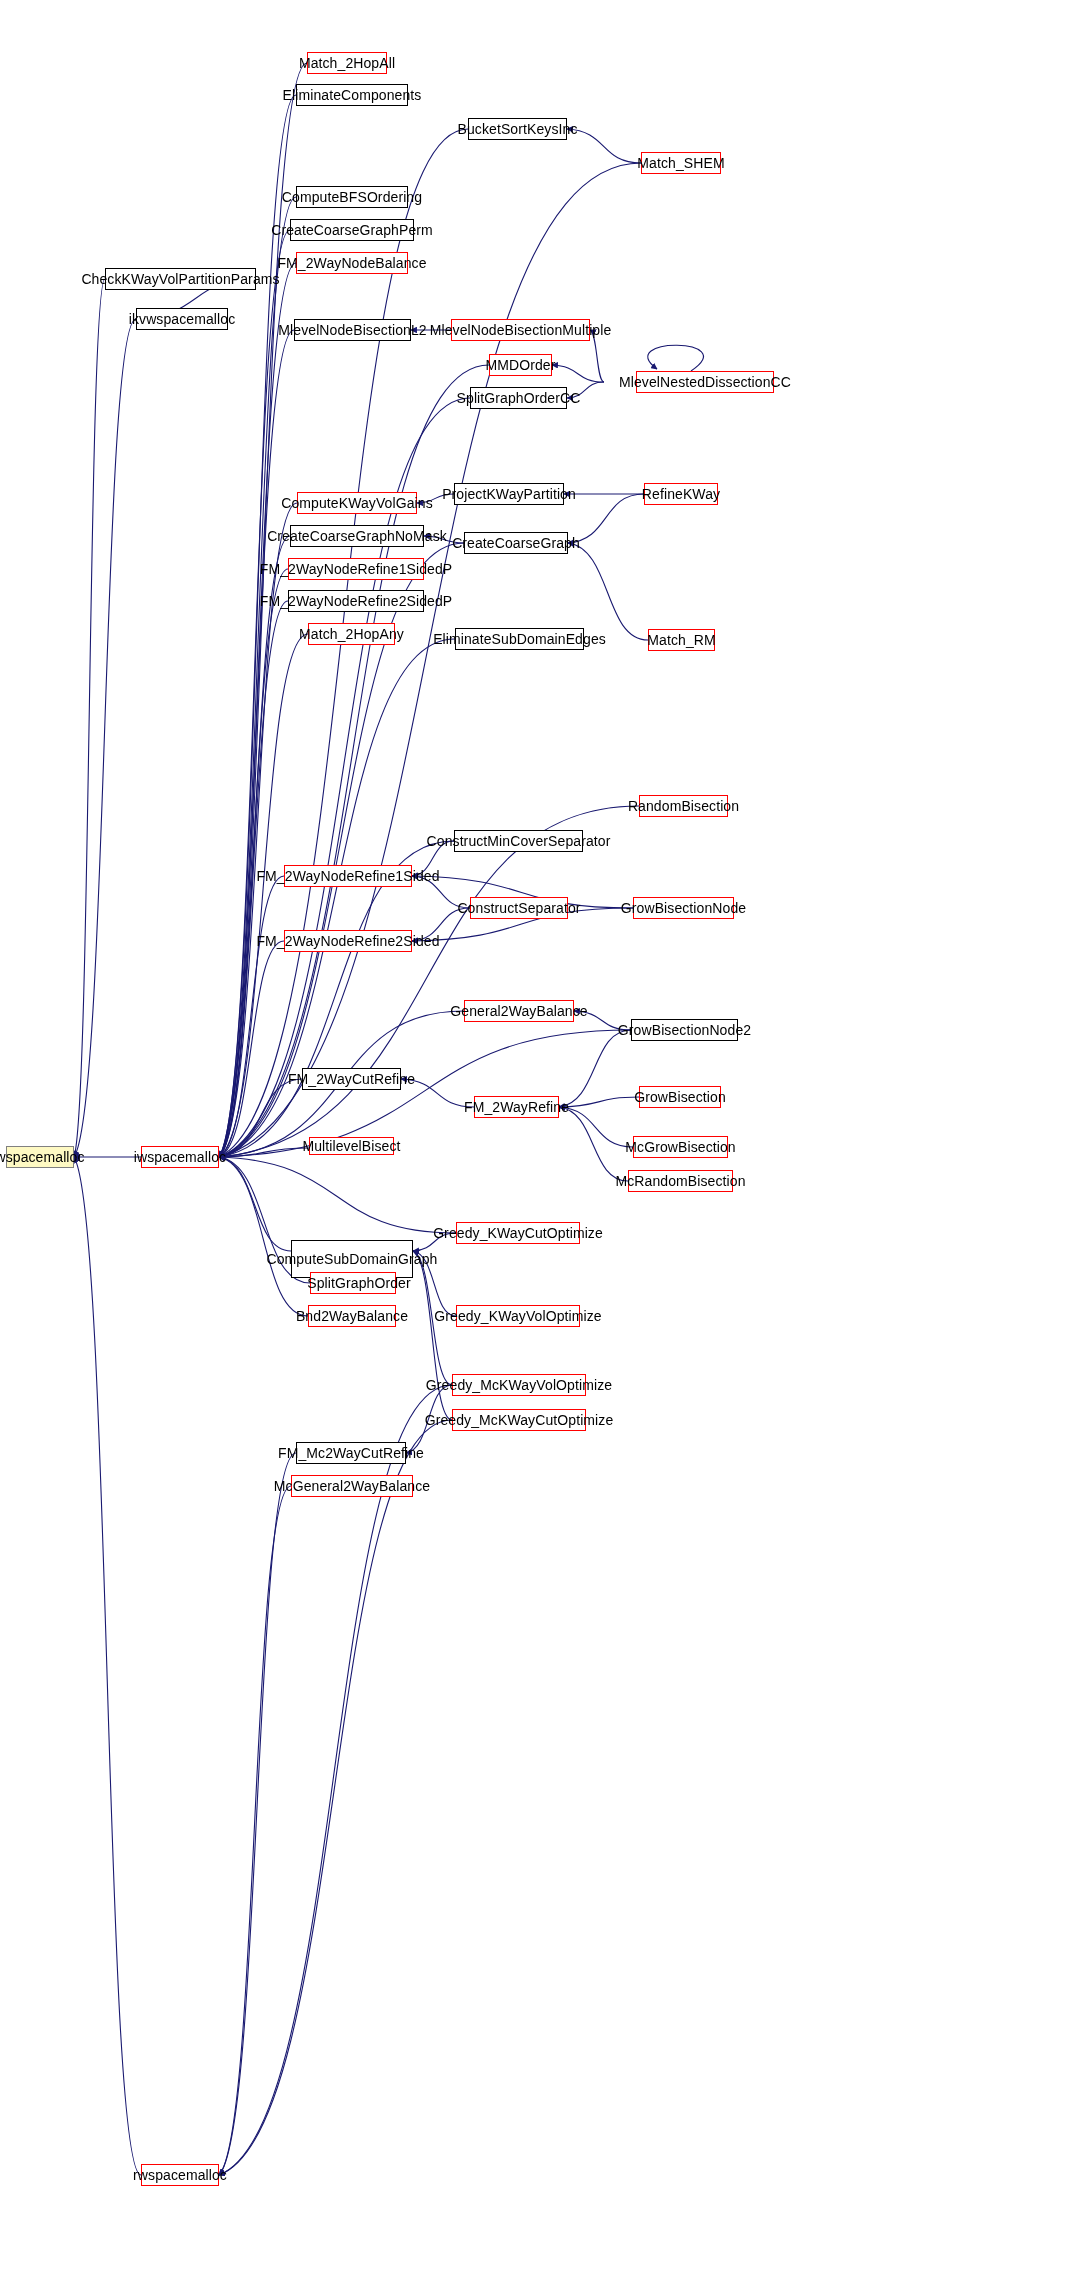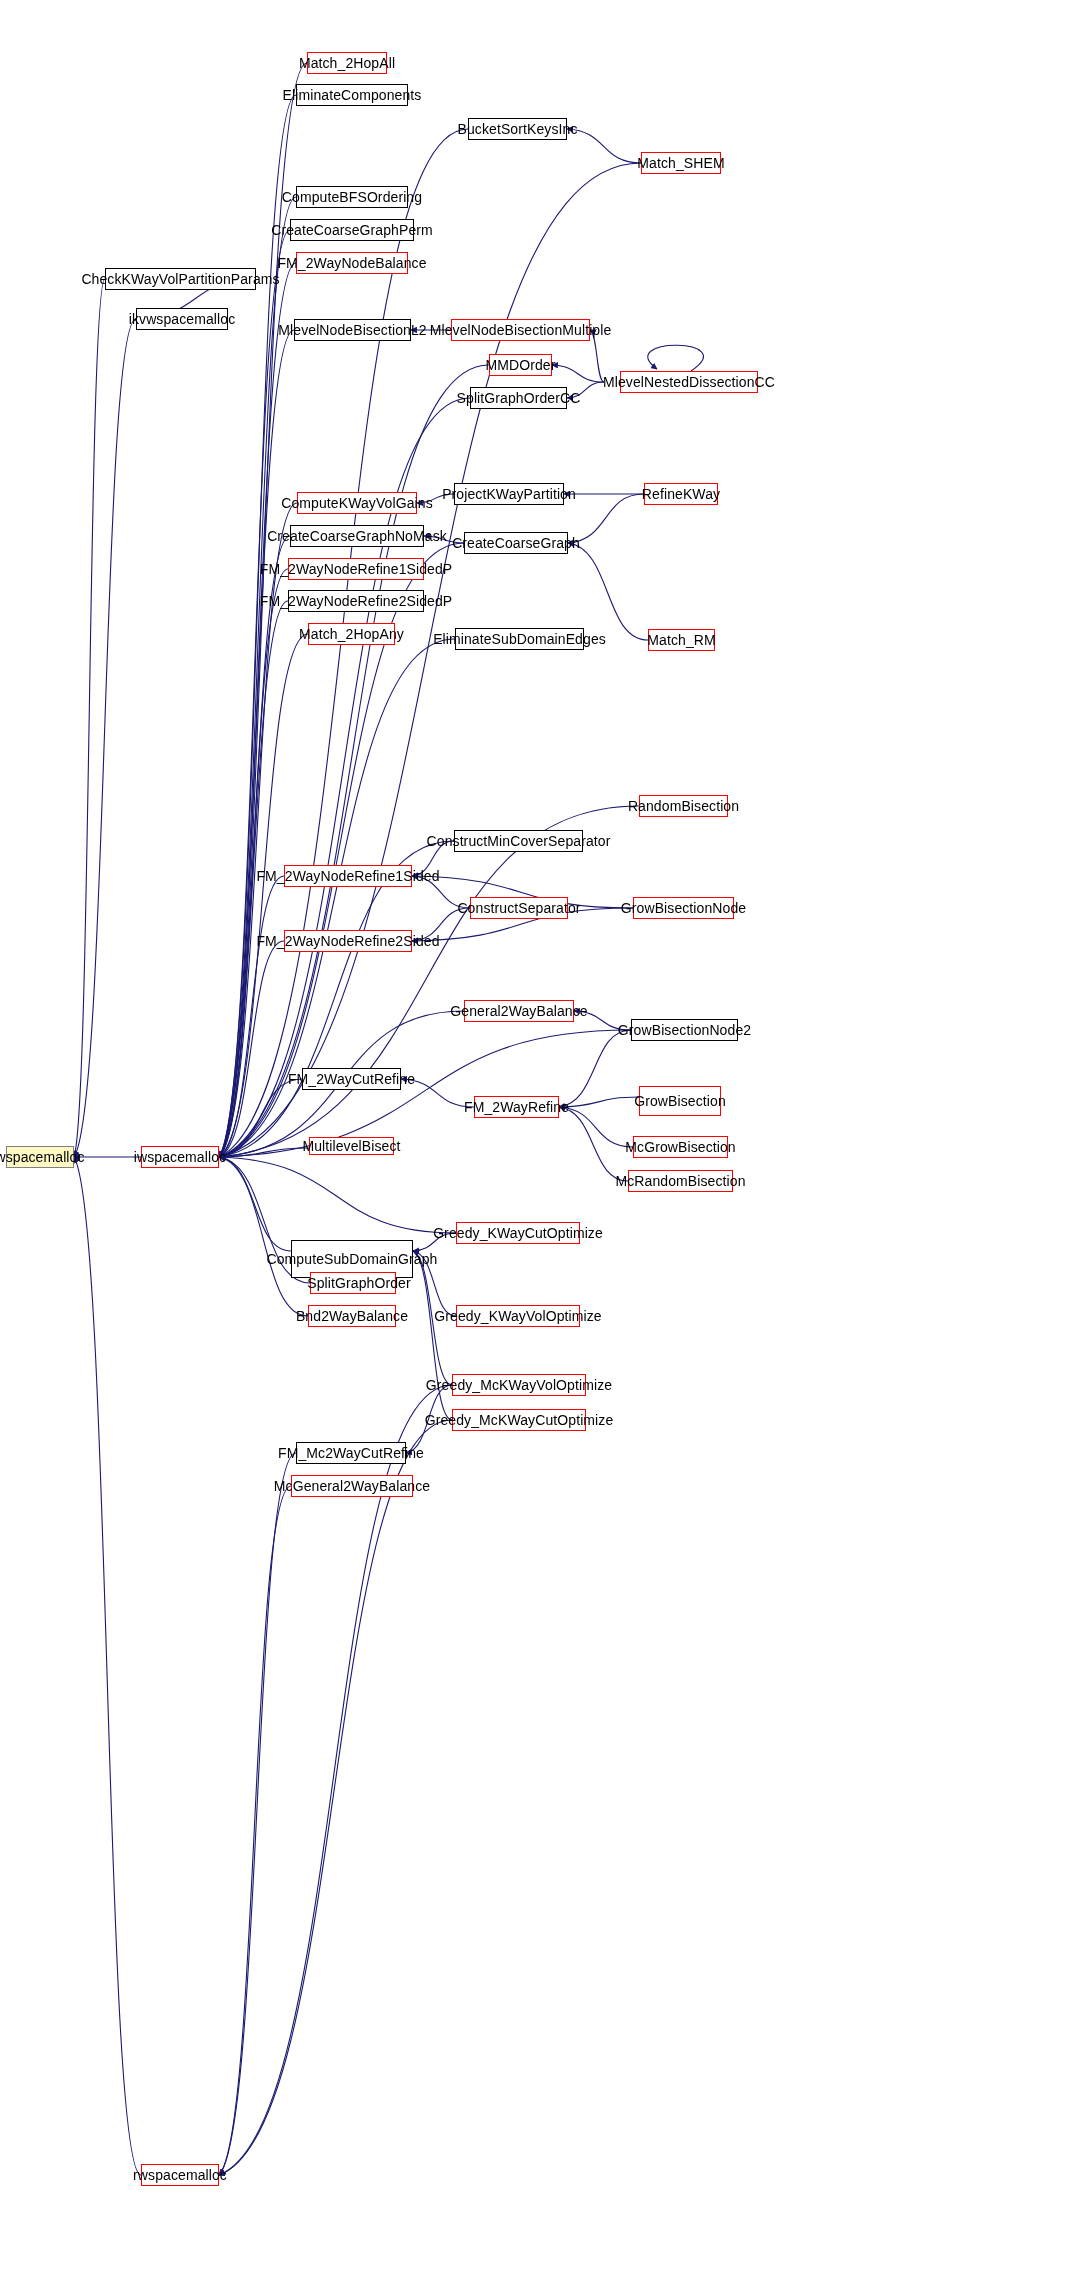--- a/index.html
+++ b/index.html
@@ -170,21 +170,21 @@
       </div>
       <div class="node black" style="left: 294px; top: 319px; width: 117px; height: 22px;">
         <span>MlevelNodeBisectionL2</span>
       </div>
       <div class="node red" style="left: 451px; top: 319px; width: 139px; height: 22px;">
         <span>MlevelNodeBisectionMultiple</span>
       </div>
       <div class="node red" style="left: 489px; top: 354px; width: 63px; height: 22px;">
         <span>MMDOrder</span>
       </div>
-      <div class="node red" style="left: 620px; top: 371px; width: 138px; height: 22px;">
+      <div class="node red" style="left: 636px; top: 371px; width: 138px; height: 22px;">
         <span>MlevelNestedDissectionCC</span>
       </div>
       <div class="node black" style="left: 470px; top: 387px; width: 97px; height: 22px;">
         <span>SplitGraphOrderCC</span>
       </div>
       <div class="node red" style="left: 297px; top: 492px; width: 120px; height: 22px;">
         <span>ComputeKWayVolGains</span>
       </div>
       <div class="node black" style="left: 454px; top: 483px; width: 110px; height: 22px;">
         <span>ProjectKWayPartition</span>
@@ -236,21 +236,21 @@
       </div>
       <div class="node black" style="left: 631px; top: 1019px; width: 107px; height: 22px;">
         <span>GrowBisectionNode2</span>
       </div>
       <div class="node black" style="left: 302px; top: 1068px; width: 99px; height: 22px;">
         <span>FM_2WayCutRefine</span>
       </div>
       <div class="node red" style="left: 474px; top: 1096px; width: 85px; height: 22px;">
         <span>FM_2WayRefine</span>
       </div>
-      <div class="node red" style="left: 639px; top: 1086px; width: 82px; height: 30px;">
+      <div class="node red" style="left: 639px; top: 1086px; width: 82px; height: 22px;">
         <span>GrowBisection</span>
       </div>
       <div class="node red" style="left: 309px; top: 1137px; width: 85px; height: 18px;">
         <span>MultilevelBisect</span>
       </div>
       <div class="node red" style="left: 633px; top: 1136px; width: 95px; height: 22px;">
         <span>McGrowBisection</span>
       </div>
       <div class="node red" style="left: 628px; top: 1170px; width: 105px; height: 22px;">
         <span>McRandomBisection</span>

